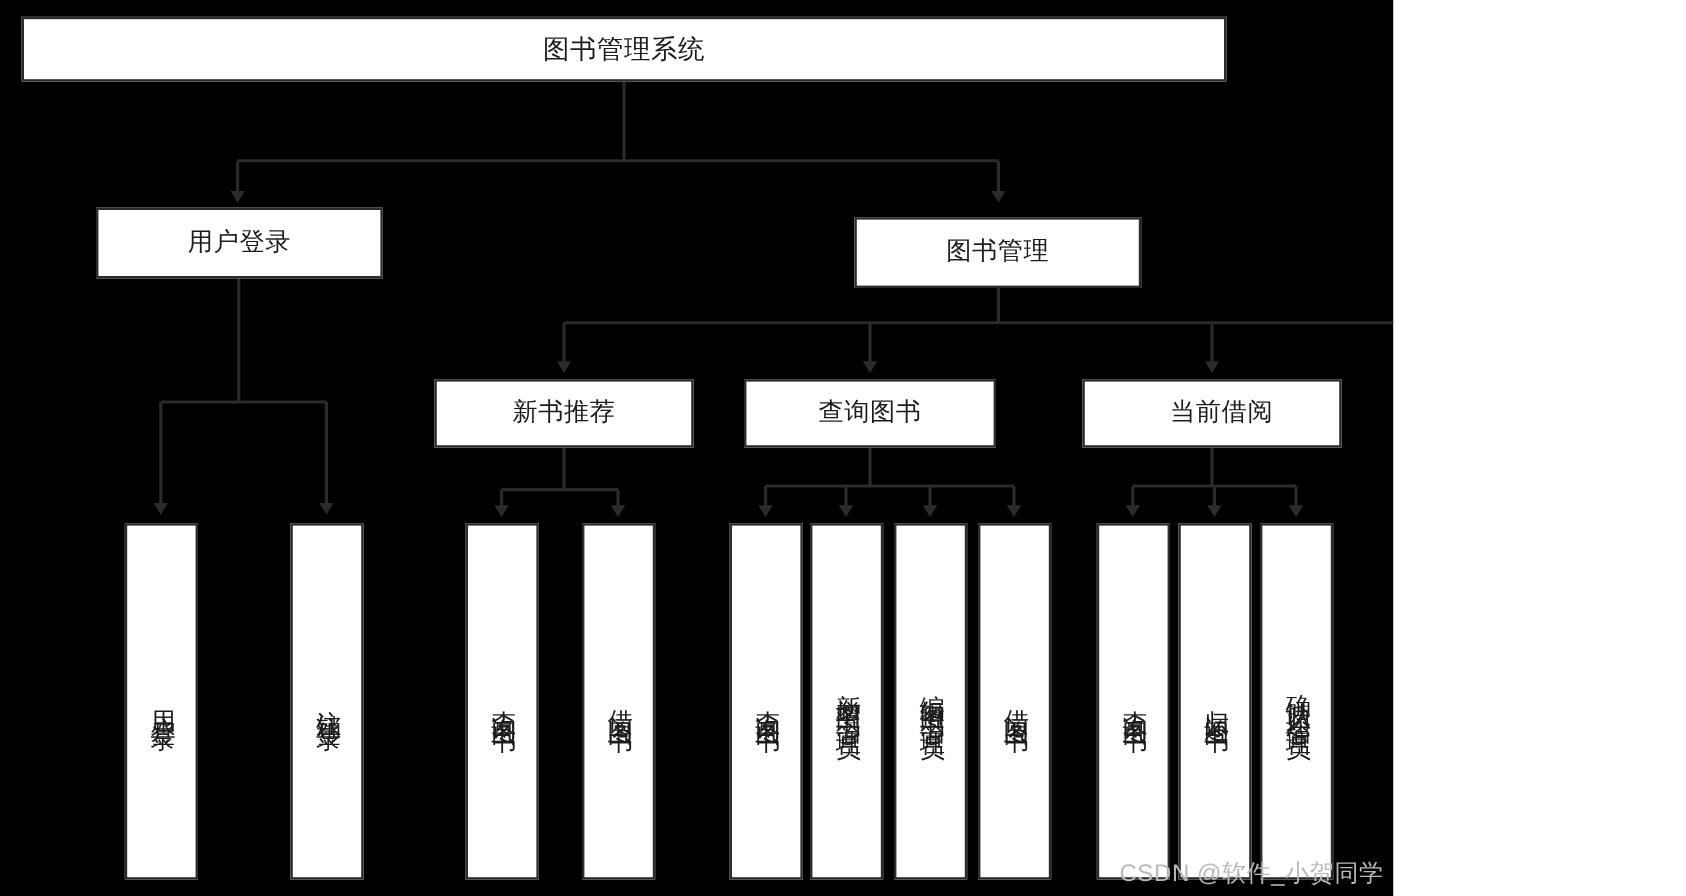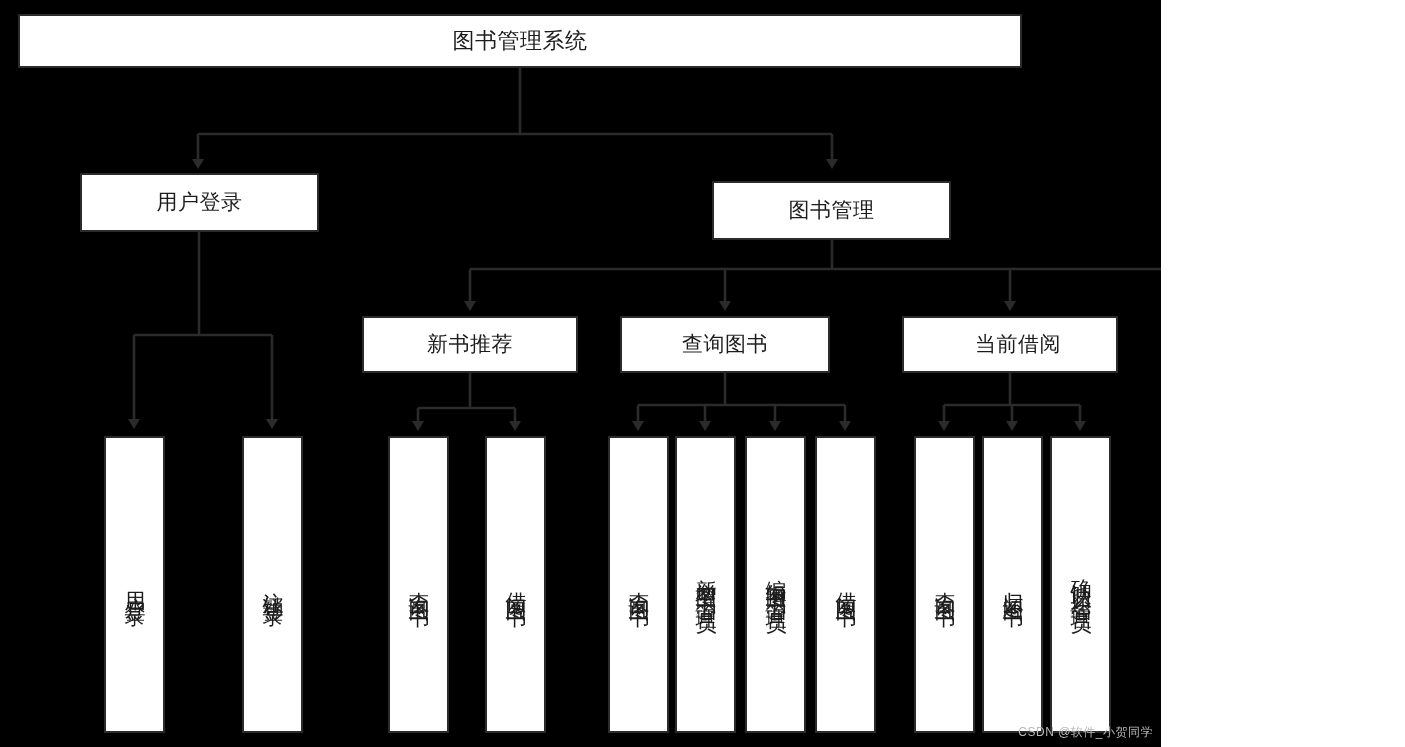--- a/index.html
+++ b/index.html
@@ -48,21 +48,21 @@
     text-orientation: upright;
     letter-spacing: 5px;
     white-space: nowrap;
     font-size: 21px;
   }
   .node.root .label { font-size: 22px; }
   .watermark {
     position: absolute;
     right: 8px;
     bottom: 6px;
-    font-size: 12px;
+    font-size: 20px;
     color: #b9b9b9;
     letter-spacing: 0.5px;
     z-index: 3;
     user-select: none;
   }
 </style>
 </head>
 <body>
 
 <div id="canvas">

